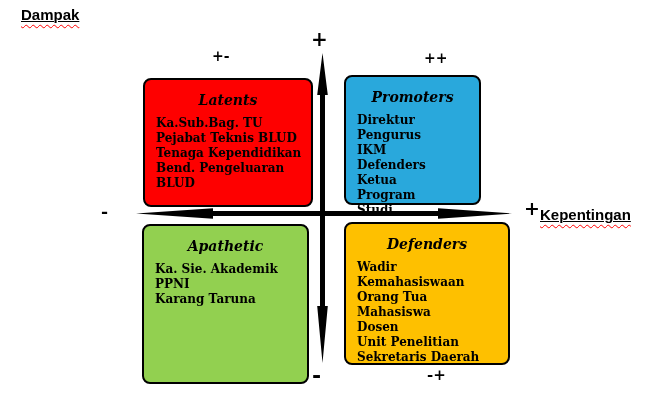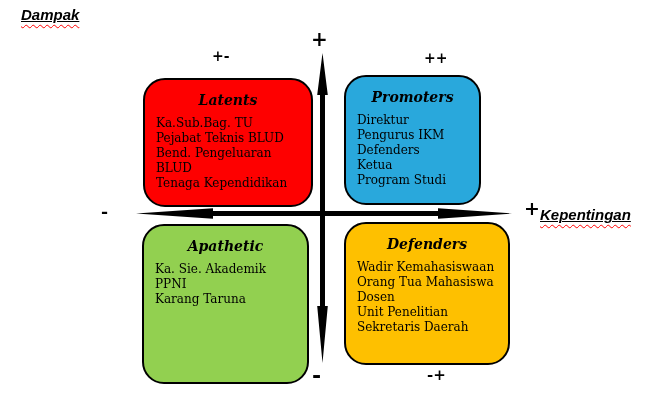--- a/index.html
+++ b/index.html
@@ -6,21 +6,21 @@
   body { background:#ffffff; font-family:"DejaVu Serif", serif; }
   .canvas {
     position:relative; width:662px; height:407px; background:#ffffff; overflow:hidden;
   }
   .axes-svg { position:absolute; left:0; top:0; pointer-events:none; }
 
   
   .axis-label {
     position:absolute;
     font-family:"Liberation Sans", sans-serif;
-    font-weight:bold; font-style:italic;
+    font-weight:bold; 
     color:#000;
     text-decoration:underline; text-decoration-color:#000; text-decoration-thickness:1.4px;
     white-space:nowrap;
   }
   .axis-label .wavy {
     text-decoration:underline wavy #ff0000 1px;
     text-underline-offset:4px;
   }
   #dampak { left:21px; top:6px; font-size:15px; }
   #kepentingan { left:540px; top:206px; font-size:15px; }
@@ -36,39 +36,39 @@
   #sign-left         { left:101px; top:201px; font-size:17px; }
   #sign-right        { left:524px; top:197px; font-size:19px; }
   #sign-bottom-left  { left:219px; top:367px; font-size:15px; word-spacing:12px; }
   #sign-bottom-center{ left:312px; top:362px; font-size:22px; }
   #sign-bottom-right { left:427px; top:366px; font-size:15px; }
 
   
   .qbox {
     position:absolute;
     border:2px solid #000;
-    border-radius:22px;
+    border-radius:8px;
     padding-top:12px;
     color:#000;
   }
   #q-latents   { left:143px; top:78px;  width:170px; height:129px; }
   #q-promoters { left:344px; top:75px;  width:137px; height:130px; }
   #q-apathetic { left:142px; top:224px; width:167px; height:160px; }
   #q-defenders { left:344px; top:222px; width:166px; height:143px; }
 
   .q-title {
     text-align:center;
     font-weight:bold; font-style:italic;
     font-size:14px; line-height:16px;
     margin-bottom:8px;
   }
   .q-list { padding-left:11px; padding-right:6px; }
   #q-promoters .q-list { padding-right:30px; }
   .q-item {
-    font-weight:normal; font-size:12px; line-height:15px;
+    font-weight:bold; font-size:12px; line-height:15px;
   }
 </style>
 </head>
 <body>
 
 <div class="canvas">
 
   <svg class="axes-svg" width="662" height="407" viewBox="0 0 662 407">
     <path fill="#000000" d="M322.5 53 L327.8 95 L325 95 L325 306 L327.8 306 L322.5 363 L317.2 306 L320 306 L320 95 L317.2 95 Z"></path>
     <path fill="#000000" d="M136 213.5 L213 208.3 L213 211 L438 211 L438 208.3 L512 213.5 L438 218.7 L438 216 L213 216 L213 218.7 Z"></path>
@@ -84,22 +84,22 @@
   <span class="sign" id="sign-right">+</span>
   <span class="sign" id="sign-bottom-left">- -</span>
   <span class="sign" id="sign-bottom-center">-</span>
   <span class="sign" id="sign-bottom-right">-+</span>
 
   <div class="qbox" id="q-latents" style="background-color: rgb(254, 0, 0);">
     <div class="q-title">Latents</div>
     <div class="q-list">
         <div class="q-item">Ka.Sub.Bag. TU</div>
         <div class="q-item">Pejabat Teknis BLUD</div>
+        <div class="q-item">Tenaga Kependidikan</div>
         <div class="q-item">Bend. Pengeluaran BLUD</div>
-        <div class="q-item">Tenaga Kependidikan</div>
       </div>
   </div>
 
   <div class="qbox" id="q-promoters" style="background-color: rgb(41, 168, 220);">
     <div class="q-title">Promoters</div>
     <div class="q-list">
         <div class="q-item">Direktur</div>
         <div class="q-item">Pengurus IKM</div>
         <div class="q-item">Defenders</div>
         <div class="q-item">Ketua Program Studi</div>

